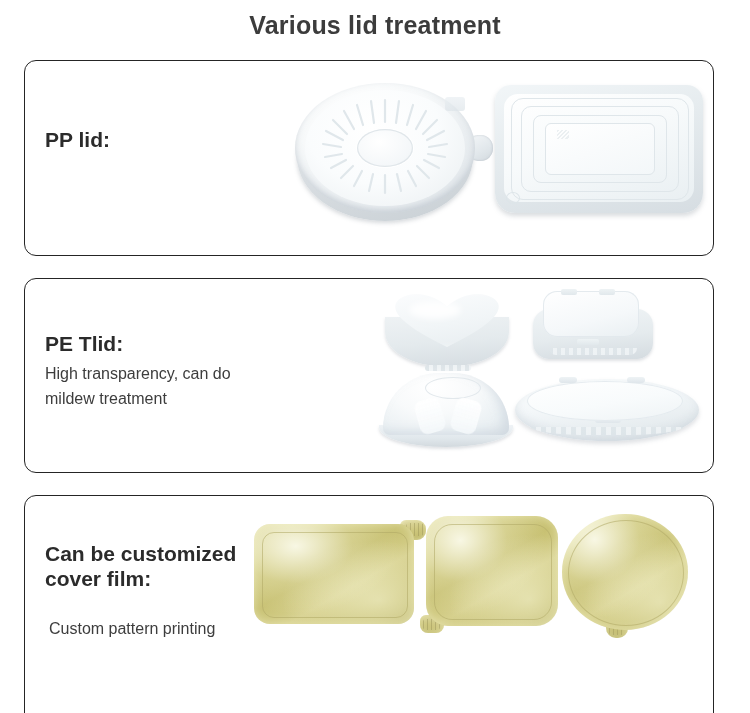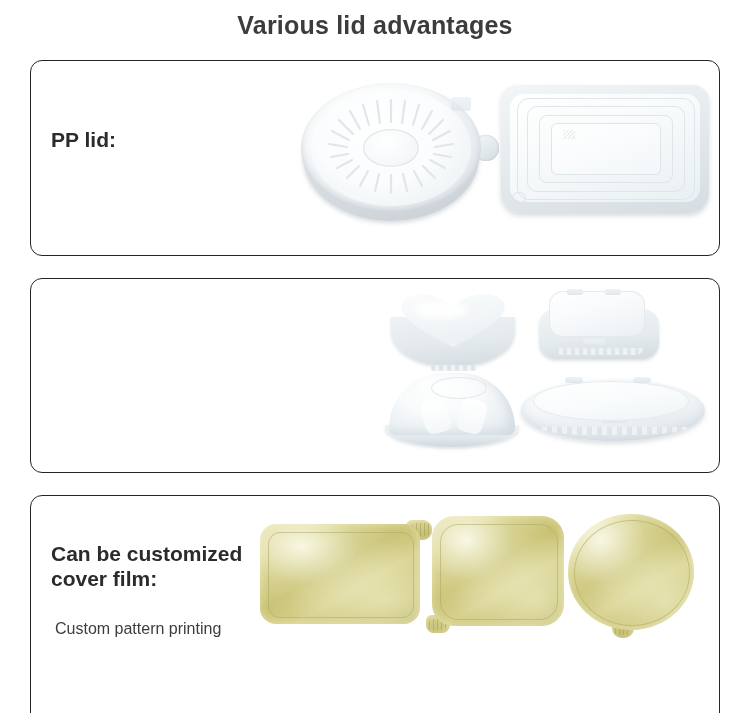--- a/index.html
+++ b/index.html
@@ -24,21 +24,21 @@
     font-weight: bold;
     color: #3c3c3c;
     letter-spacing: 0.2px;
     padding-top: 11px;
     box-sizing: border-box;
   }
 
   
   .card {
     position: absolute;
-    left: 30px;
+    left: 24px;
     width: 690px;
     border: 1.5px solid #252525;
     border-radius: 12px;
     box-sizing: border-box;
     background: #ffffff;
     overflow: hidden;
   }
   #card-pp   { top: 60px;  height: 196px; }
   #card-pe   { top: 278px; height: 195px; }
   #card-film { top: 495px; height: 249px; }
@@ -390,21 +390,21 @@
   #gc-tab-ridges {
     position: absolute;
     left: 53px; bottom: 3px; width: 16px; height: 12px;
     background: repeating-linear-gradient(90deg, rgba(150,143,85,0.4) 0 1.5px, rgba(0,0,0,0) 1.5px 4px);
     border-radius: 3px;
   }
 </style>
 </head>
 <body>
 
-<div class="page-title">Various lid advantages</div>
+<div class="page-title">Various lid treatment</div>
 
 <div class="card" id="card-pp">
   <div class="card-inner">
 
     <div class="card-text">
       <div class="card-heading">PP lid:</div>
     </div>
 
     <div class="photo-area" style="width:420px;">
 
@@ -460,20 +460,25 @@
         </div>
       </div>
 
     </div>
   </div>
 </div>
 
 <div class="card" id="card-pe">
   <div class="card-inner">
 
+    <div class="card-text">
+      <div class="card-heading">PE Tlid:</div>
+      <div class="card-sub">High transparency, can do
+mildew treatment</div>
+    </div>
 
     <div class="photo-area" style="width:350px;">
 
       <div class="product" id="pe-heart">
         <div class="heart-base"></div>
         <div class="heart-feet"></div>
         <div class="heart-dome">
           <div class="heart-hi"></div>
         </div>
       </div>

